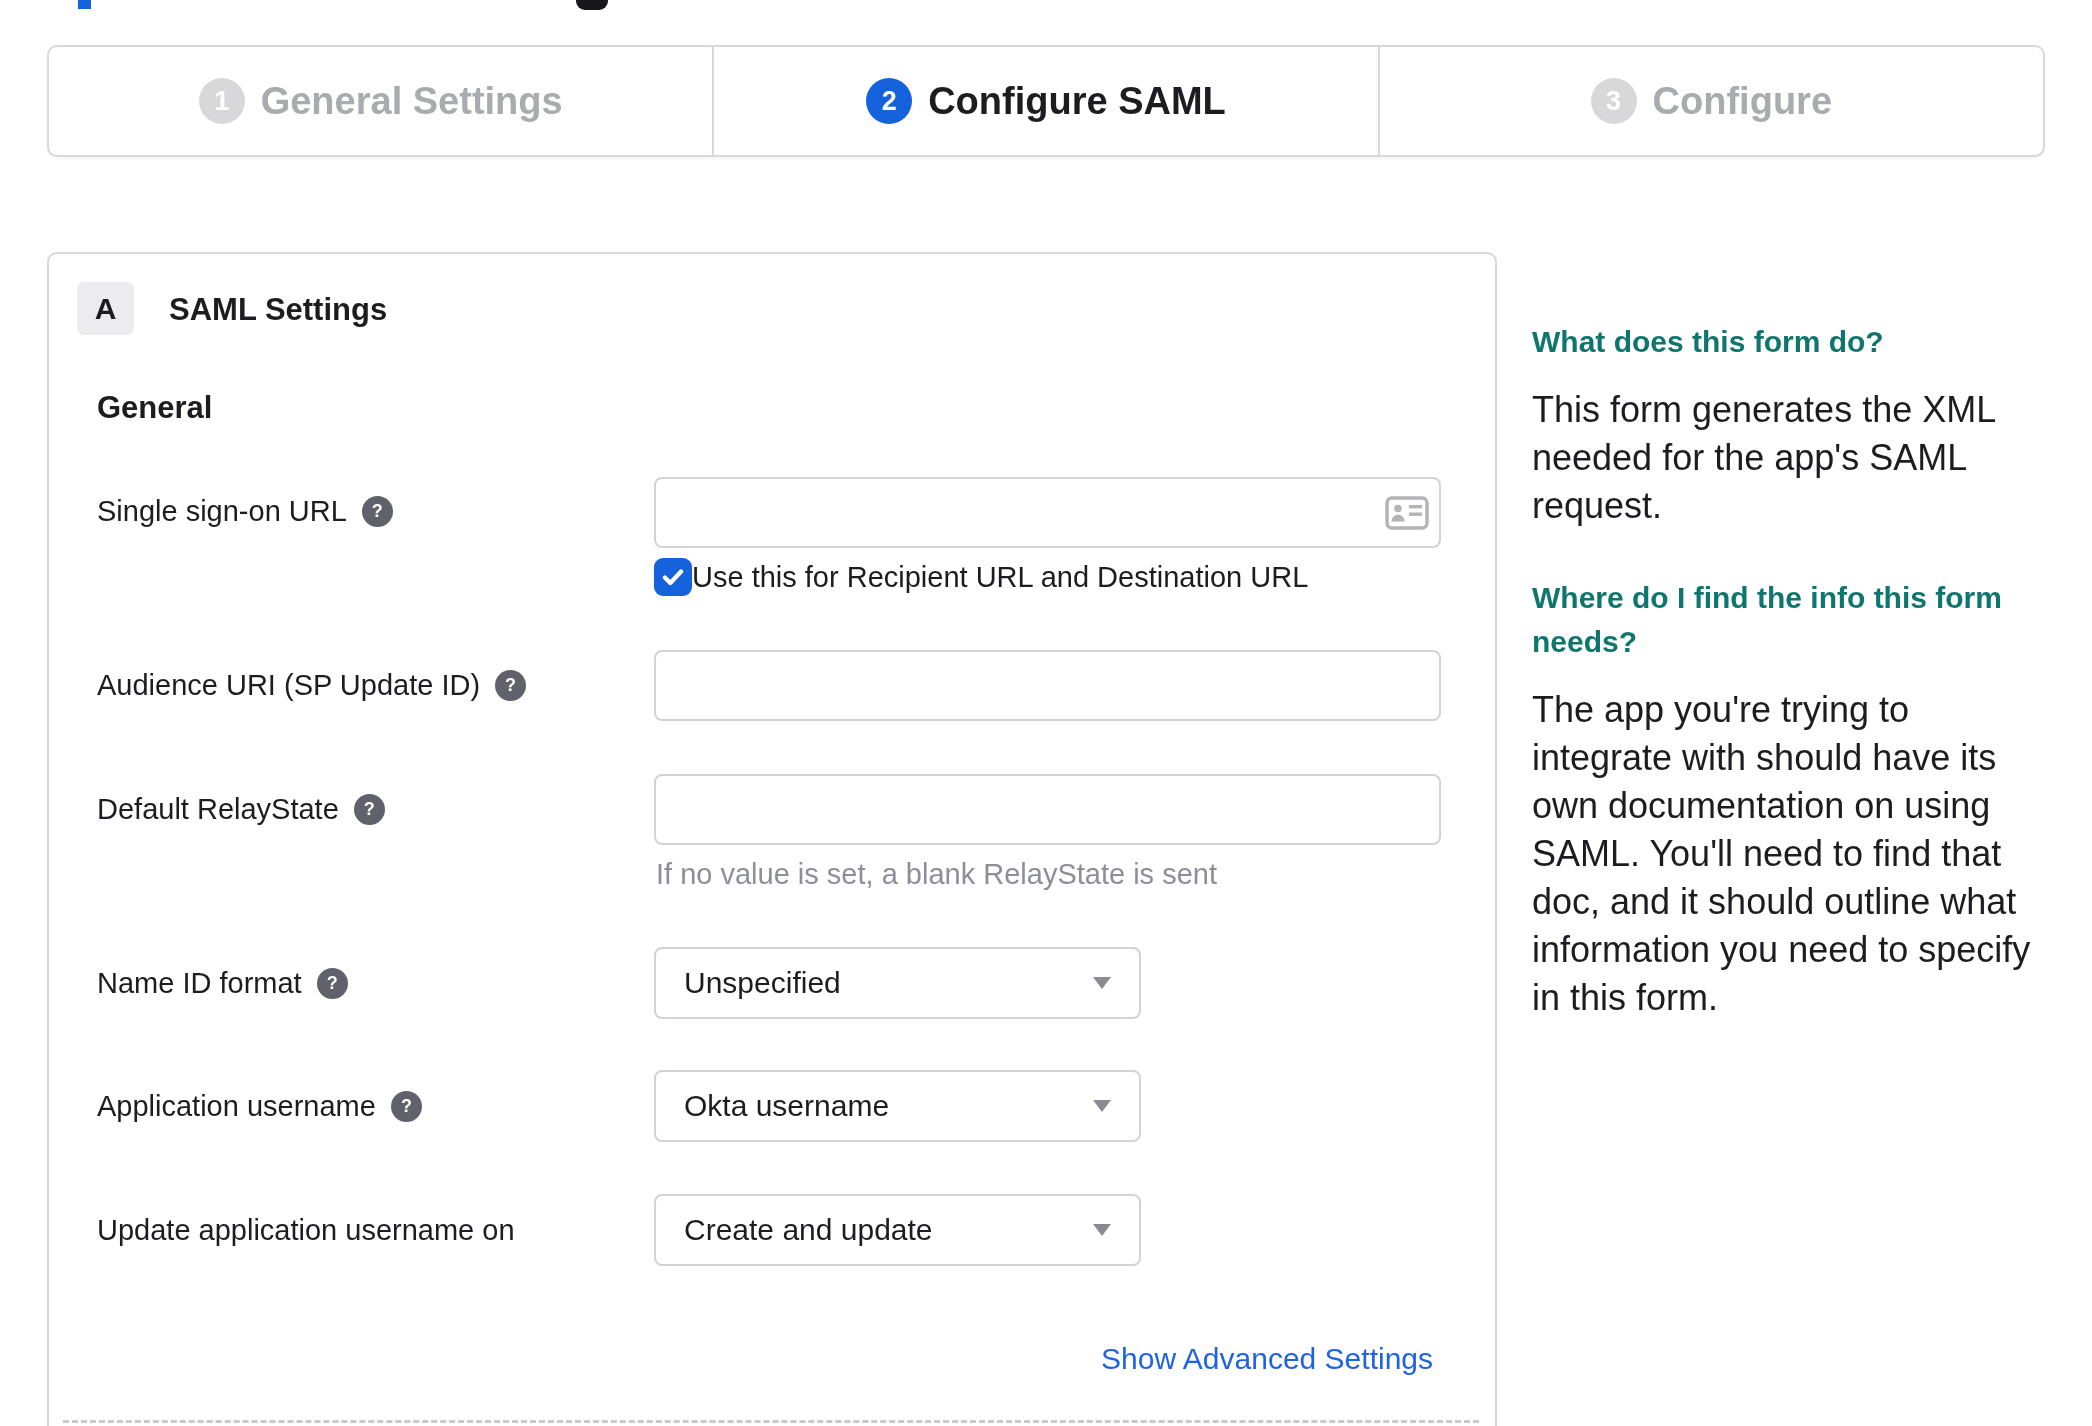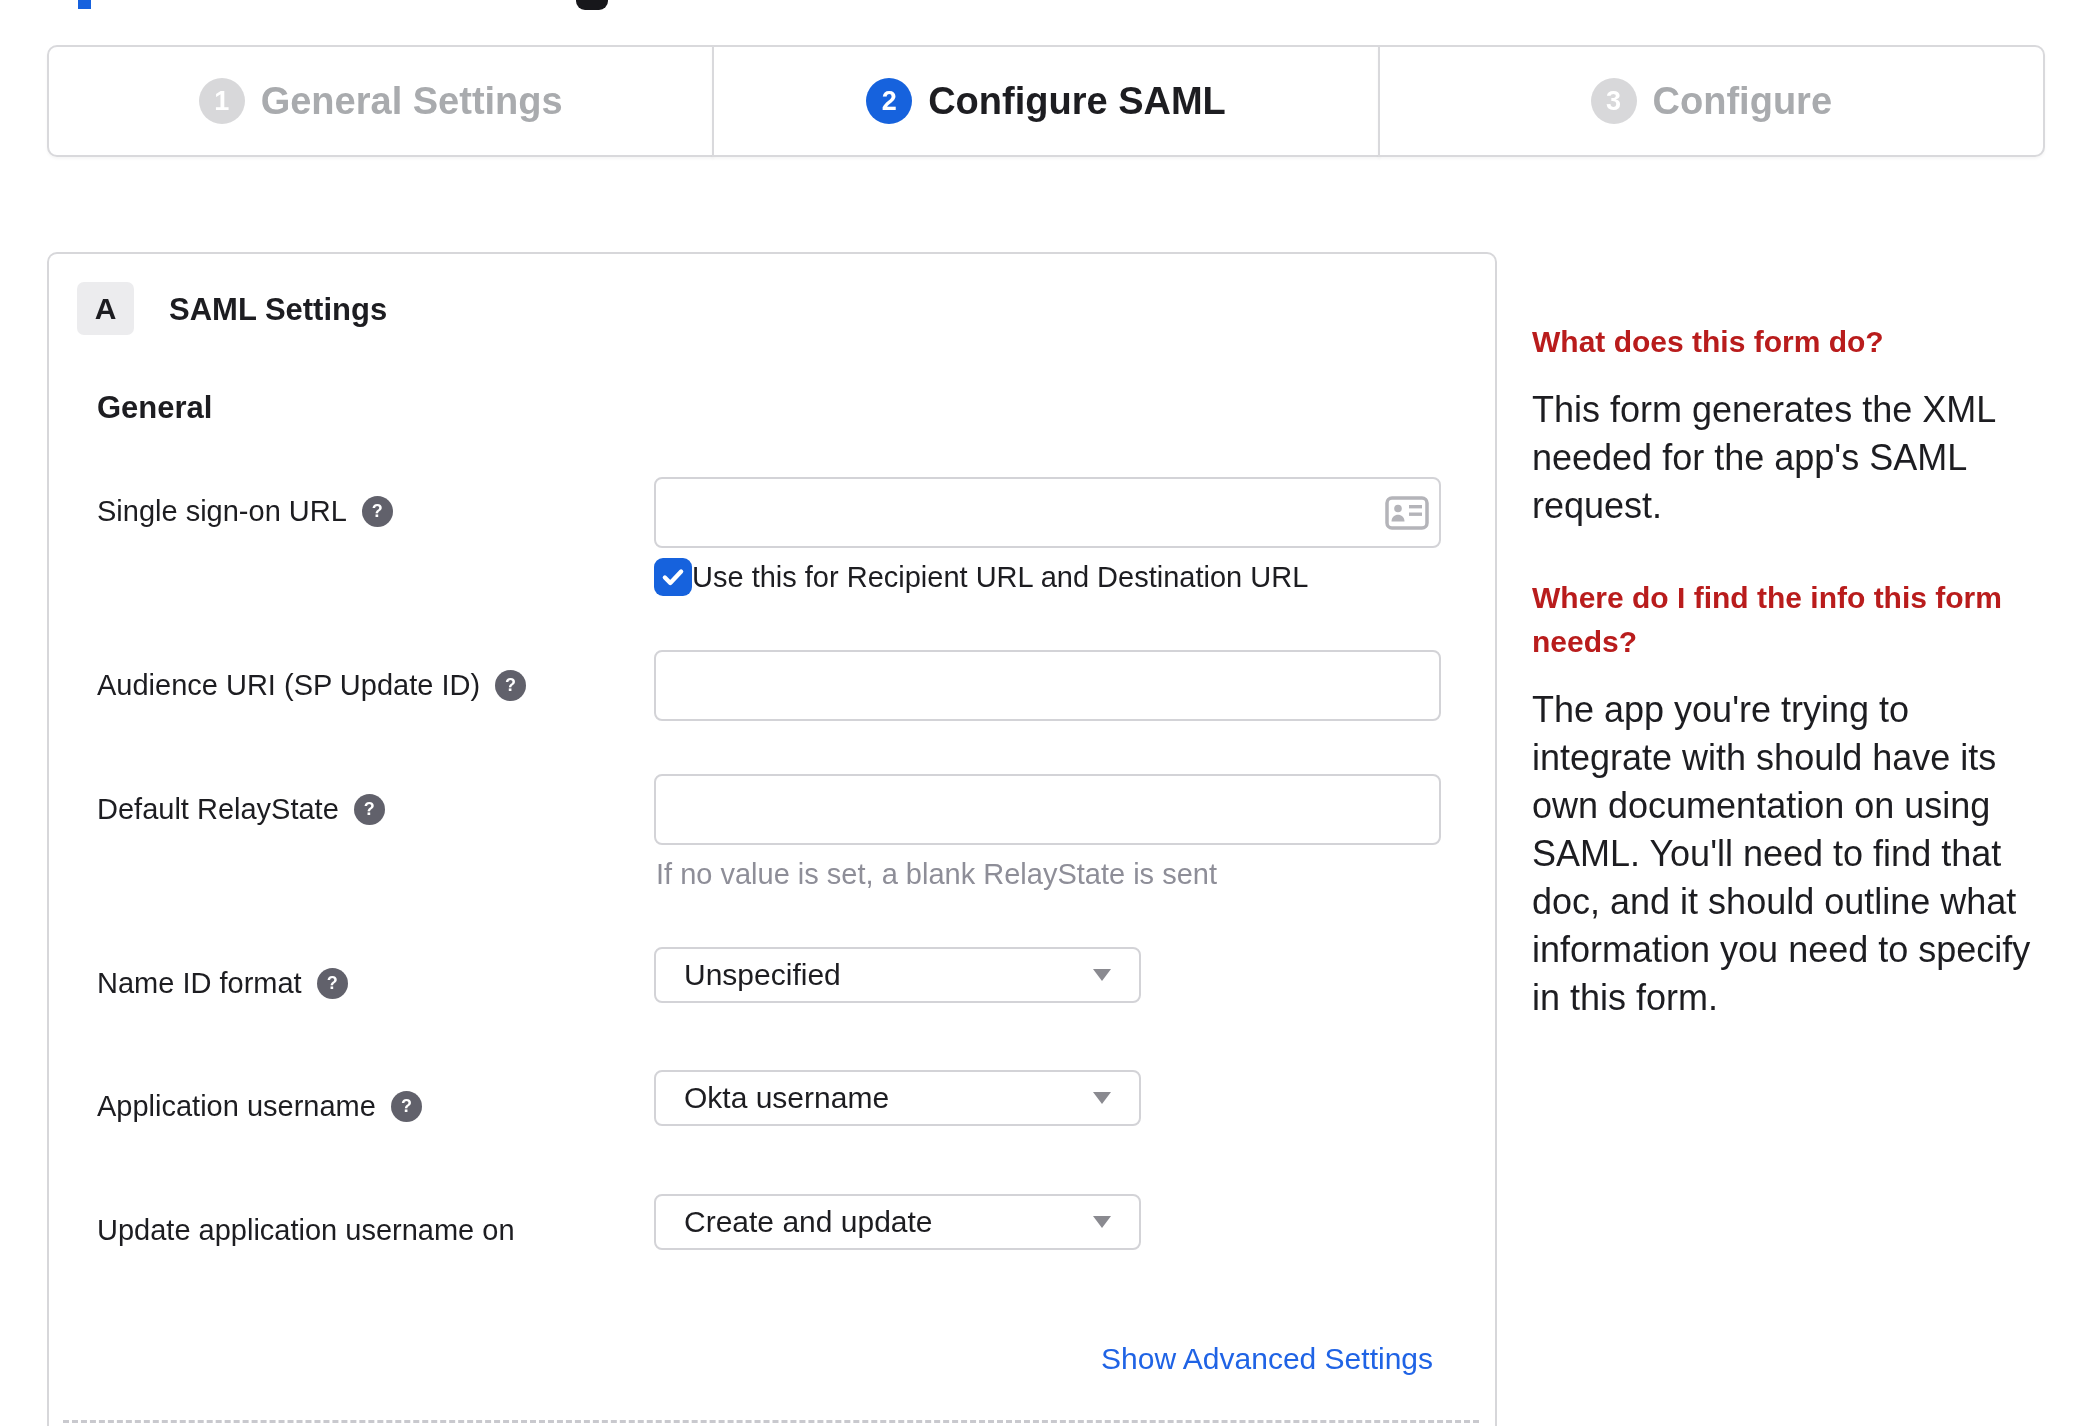--- a/index.html
+++ b/index.html
@@ -94,21 +94,21 @@
     width: 38px; height: 38px; border-radius: 9px;
     background: #1662dd;
     display: flex; align-items: center; justify-content: center;
     flex: 0 0 auto;
   }
   .checkbox-label { font-size: 29px; color: #1d1d21; }
 
   .hint-text { position: absolute; left: 607px; font-size: 29px; color: #8e8e98; }
 
   .select {
-    position: absolute; left: 605px; width: 487px; height: 56px;
+    position: absolute; left: 605px; width: 487px; height: 72px;
     border: 2px solid #d3d3d7; border-radius: 8px;
     background: #ffffff;
     display: flex; align-items: center; justify-content: space-between;
     padding: 0 28px;
     font-size: 30px; color: #1d1d21;
     cursor: pointer;
   }
   .select-caret {
     width: 0; height: 0;
     border-left: 9px solid transparent;
@@ -121,21 +121,21 @@
     font-size: 30px; color: #1f63e5; text-decoration: none;
     cursor: pointer;
   }
   .dashed-divider {
     position: absolute; left: 14px; right: 16px; top: 1166px;
     border-top: 3px dashed #c9c9ce;
   }
 
   
   .sidebar { position: absolute; left: 1532px; top: 320px; width: 520px; }
-  .sidebar h3 { font-size: 30px; font-weight: bold; line-height: 44px; margin: 0 0 22px 0; color: #b91c1c; }
+  .sidebar h3 { font-size: 30px; font-weight: bold; line-height: 44px; margin: 0 0 22px 0; color: #0f766e; }
   .sidebar p  { font-size: 36px; line-height: 48px; margin: 0 0 46px 0; color: #1d1d21; }
 </style>
 </head>
 <body>
 
 <div class="frag-blue"></div>
 <div class="frag-dark"></div>
 
 <div class="stepper">
   <div class="step">

